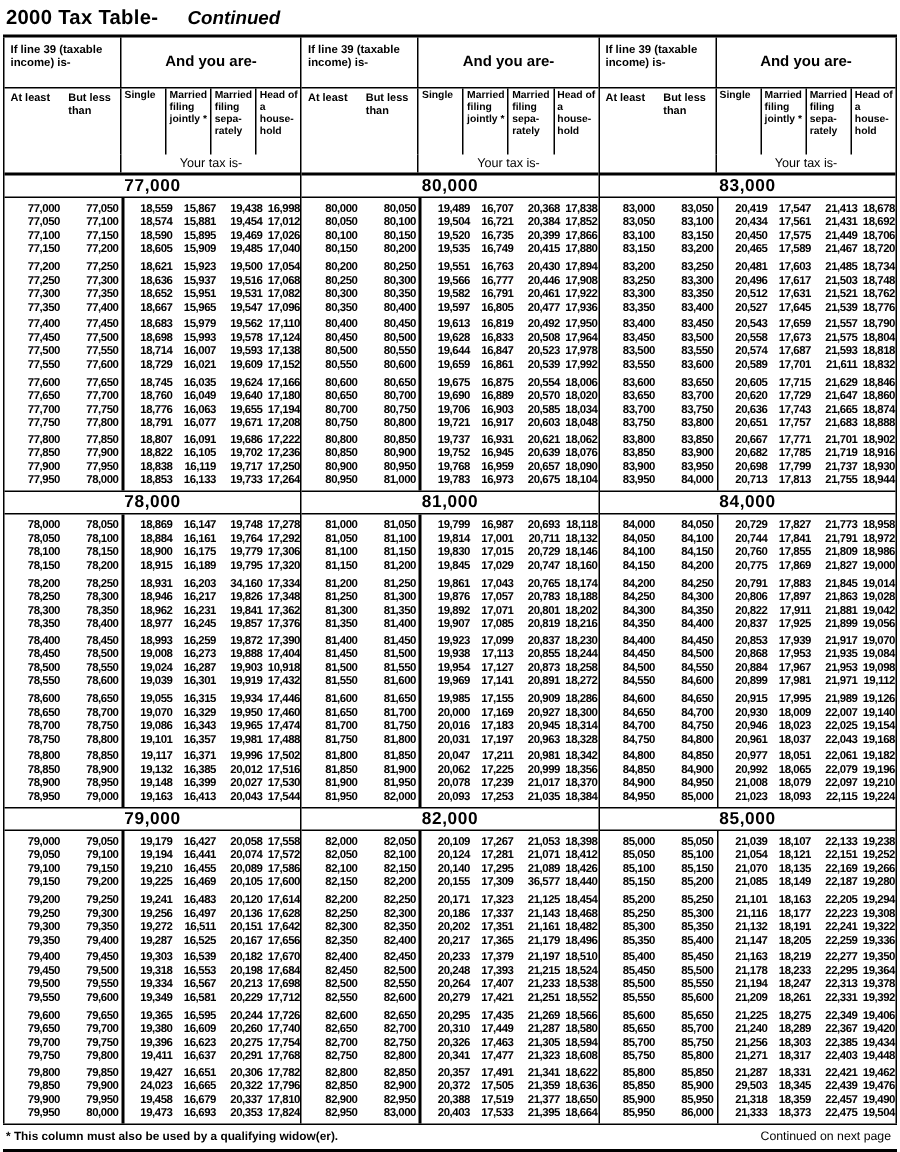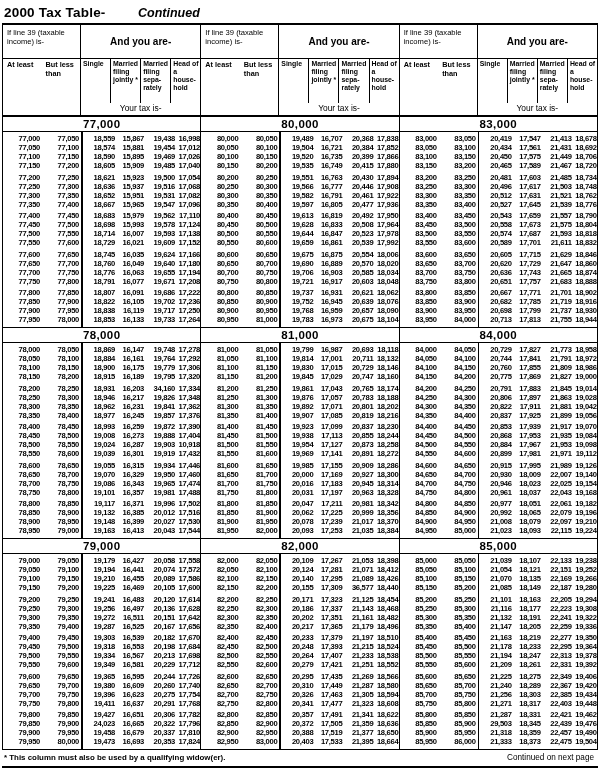--- a/index.html
+++ b/index.html
@@ -1,27 +1,27 @@
 <!DOCTYPE html>
 <html><head>
 <meta charset="utf-8">
 <style>
   *{box-sizing:border-box;margin:0;padding:0}
   html,body{background:#fff}
   body{width:600px;height:768px;font-family:"Liberation Sans",sans-serif;color:#000;overflow:hidden}
   .page{width:600px;height:768px;display:flex;flex-direction:column;padding:2px 2px 0 2px}
   .titlebar{padding:1px 1px 2px 2px;border-bottom:2px solid #000}
   .t-main{font-size:13.5px;font-weight:bold;letter-spacing:.2px}
-  .t-cont{font-size:12.5px;font-weight:bold;font-style:italic;margin-left:28px}
+  .t-cont{font-size:12.5px;font-weight:bold;font-style:italic;margin-left:15px}
   .tax-table{display:flex;flex:0 0 auto}
   .panel{flex:1;border-left:1.5px solid #000}
   .panel:last-child{border-right:1.5px solid #000}
   .phead{border-bottom:2px solid #000}
   .h-top{display:flex;height:34px;border-bottom:1px solid #000}
-  .h-inc{width:78px;border-right:1.5px solid #000;font-weight:normal;font-size:7.6px;line-height:1.2;padding:3px 2px 0 4px}
+  .h-inc{width:78px;border-right:1.5px solid #000;font-weight:bold;font-size:7.6px;line-height:1.2;padding:3px 2px 0 4px}
   .h-and{flex:1;display:flex;align-items:center;justify-content:center;font-weight:bold;font-size:10px}
   .h-mid{display:flex;height:44px}
   .h-inccols{width:78px;border-right:1.5px solid #000;display:flex}
   .h-at,.h-but{width:39px;font-weight:bold;font-size:7.3px;line-height:1.2;padding:2px 0 0 4px}
   .h-status{flex:1;display:flex}
   .h-st{flex:1;border-left:1px solid #000;font-weight:bold;font-size:6.9px;line-height:1.15;padding:1px 1px 0 2px}
   .h-st:first-child{border-left:none}
   .h-bot{display:flex;height:12px}
   .h-botspacer{width:78px;border-right:1.5px solid #000}
   .h-taxis{flex:1;text-align:center;font-weight:normal;font-size:8.4px}

